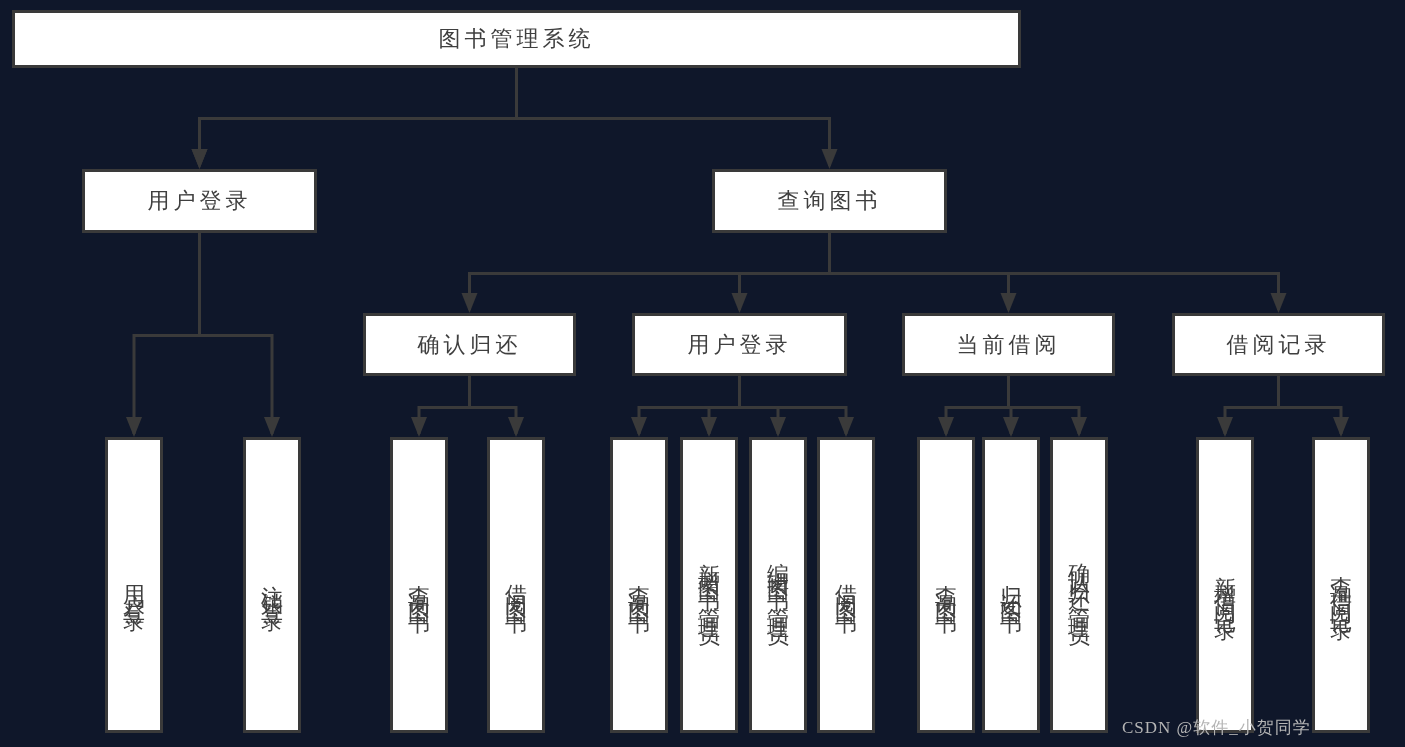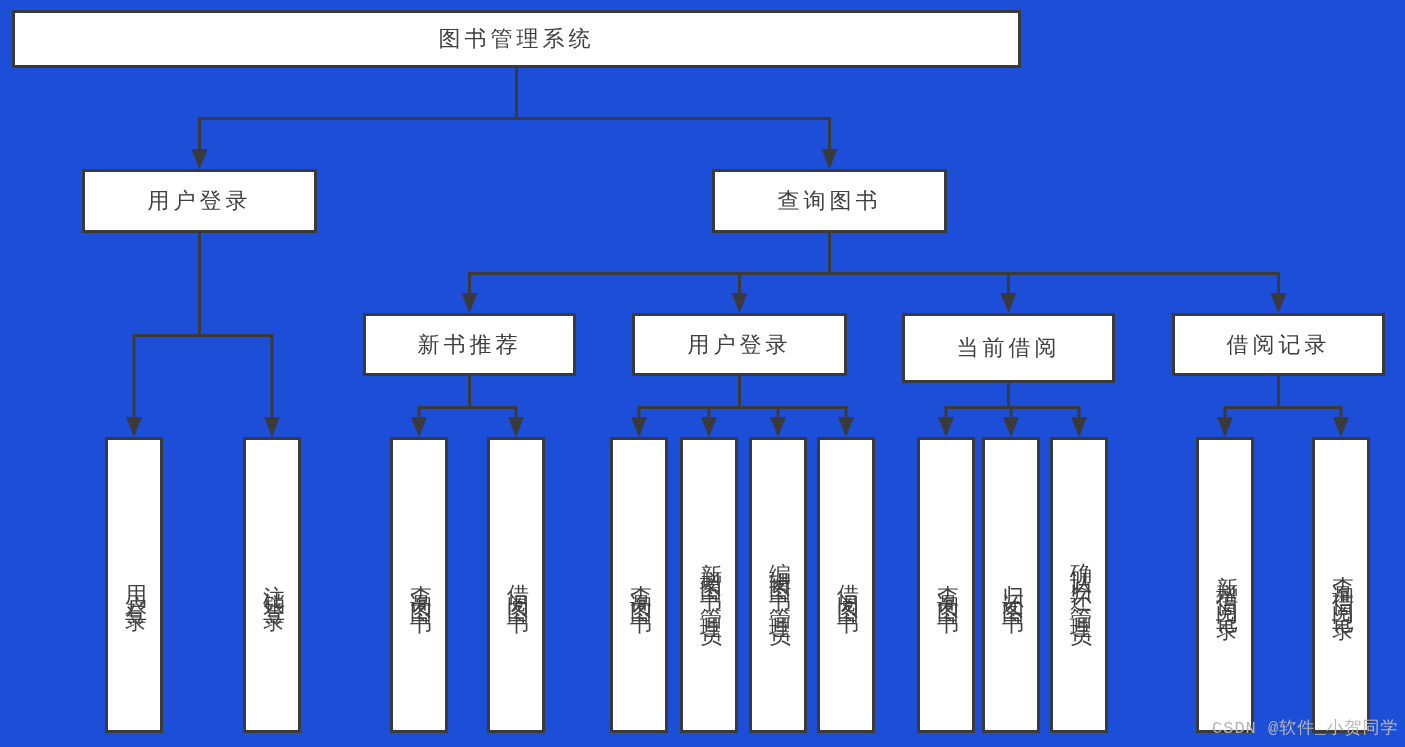--- a/index.html
+++ b/index.html
@@ -5,22 +5,22 @@
   :root{
     --line:#3a3a3a;
     --border:#3a3a3a;
     --text:#3f3f3f;
     --watermark:#b5b5b5;
   }
   html,body{margin:0;padding:0;background:#ffffff;}
   .stage{
     position:relative;
     width:1405px;height:747px;
-    background:#1d4ed8;
-    font-family:Liberation Mono, monospace;
+    background:#0f172a;
+    font-family:Liberation Serif, serif;
     overflow:hidden;
   }
   .wires{position:absolute;left:0;top:0;width:1405px;height:747px;}
   .wires path,.wires polyline{stroke:var(--line);stroke-width:3;fill:none;}
   .wires polygon{fill:var(--line);stroke:none;}
   .node{
     position:absolute;
     box-sizing:border-box;
     border:3px solid var(--border);
     background:#ffffff;
@@ -34,21 +34,21 @@
   }
   .node-v span{
     writing-mode:vertical-rl;
     text-orientation:mixed;
     font-size:22px;
     line-height:1;
     letter-spacing:9px;
   }
   .watermark{
     position:absolute;
-    left:1212px;top:716px;
+    left:1122px;top:716px;
     font-size:17px;
     letter-spacing:1px;
     color:var(--watermark);
     white-space:nowrap;
   }
 </style>
 </head>
 <body>
 
 <div class="stage">
@@ -107,26 +107,26 @@
   </div>
 
   <div class="node node-h" style="left:82px;top:169px;width:235px;height:64px">
     <span>用户登录</span>
   </div>
   <div class="node node-h" style="left:712px;top:169px;width:235px;height:64px">
     <span>查询图书</span>
   </div>
 
   <div class="node node-h" style="left:363px;top:313px;width:213px;height:63px">
-    <span>新书推荐</span>
+    <span>确认归还</span>
   </div>
   <div class="node node-h" style="left:632px;top:313px;width:215px;height:63px">
     <span>用户登录</span>
   </div>
-  <div class="node node-h" style="left:902px;top:313px;width:213px;height:70px">
+  <div class="node node-h" style="left:902px;top:313px;width:213px;height:63px">
     <span>当前借阅</span>
   </div>
   <div class="node node-h" style="left:1172px;top:313px;width:213px;height:63px">
     <span>借阅记录</span>
   </div>
 
   <div class="node node-v" style="left:105px;top:437px;width:58px;height:296px">
     <span>用户登录</span>
   </div>
   <div class="node node-v" style="left:243px;top:437px;width:58px;height:296px">

